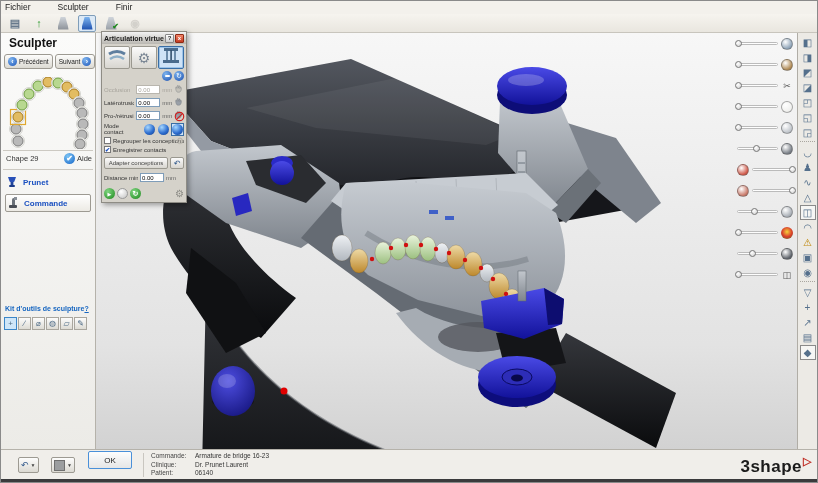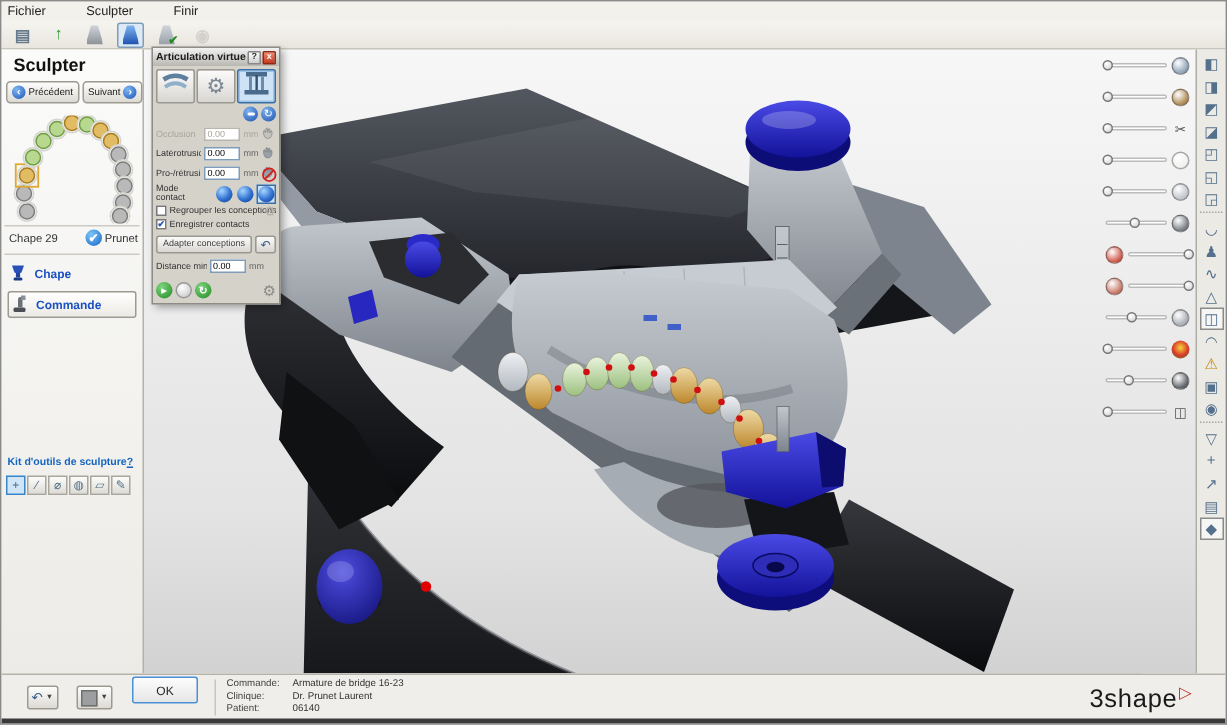--- a/index.html
+++ b/index.html
@@ -97,21 +97,21 @@
   .undo-split,.swatch-split{position:absolute;top:7px;height:16px;display:flex;align-items:center;border:1px solid #9d9a92;border-radius:2px;background:linear-gradient(#fdfdfc,#dcdad3);padding:0 2px;gap:2px;font-size:9px;color:#335a8c;}
   .undo-split{left:17px;}
   .swatch-split{left:50px;}
   .swatch{width:11px;height:11px;background:#9c9ea0;border:1px solid #6f6f6f;}
   .ddarr{font-size:5px;color:#444;}
   .okbtn{position:absolute;left:87px;top:1px;width:44px;height:18px;border:1px solid #4a90d9;border-radius:2px;background:linear-gradient(#fdfdfd,#e6e6e6);font-size:8px;color:#222;display:flex;align-items:center;justify-content:center;}
   .st-sep{position:absolute;left:142px;top:3px;height:24px;border-left:1px solid #c9c6c0;}
   .st-info{position:absolute;left:150px;top:2px;font-size:6.5px;color:#333;line-height:8.5px;}
   .st-info .row{display:flex;}
   .st-info .l{width:44px;color:#444;}
-  .logo{position:absolute;right:22px;top:5px;font-size:17px;font-weight:normal;color:#1b1b1b;letter-spacing:.5px;}
+  .logo{position:absolute;right:5px;top:5px;font-size:17px;font-weight:bold;color:#1b1b1b;letter-spacing:.5px;}
   .logo .tri{color:#c03028;font-size:11px;vertical-align:super;margin-left:1px;}
   .bottom-strip{position:absolute;left:0;top:478px;width:100%;height:5px;background:#3a3a3c;}
 </style>
 </head>
 <body>
 
 <div id="app">
 
   <div class="menubar">
     <span>Fichier</span>
@@ -185,31 +185,31 @@
         <circle cx="75" cy="58" r="6.5" fill="#f2f2f0" stroke="#d5d5d0"></circle>
         <circle cx="75" cy="58" r="5" fill="#b9b9b9" stroke="#7d7d7d"></circle>
         <circle cx="73" cy="67" r="6.5" fill="#f2f2f0" stroke="#d5d5d0"></circle>
         <circle cx="73" cy="67" r="5" fill="#b9b9b9" stroke="#7d7d7d"></circle>
       </svg>
     <div class="sb-div" style="top:117px"></div>
     <div class="chape-line">
       <span>Chape 29</span>
       <span class="finir">
         <span class="finchk">✔</span>
-        <span>Prunet</span>
+        <span>Aide</span>
       </span>
     </div>
     <div class="sb-div" style="top:136px"></div>
     <div class="step" style="top:140px">
       <svg width="14" height="14" viewBox="0 0 14 14">
         <path d="M3 2 h8 l-1.6 4.5 c-.4 1 -4.4 1 -4.8 0 Z" fill="#2850b8"></path>
         <rect x="5.6" y="7" width="2.8" height="3" fill="#20449c"></rect>
         <rect x="4" y="10" width="6" height="2" rx="1" fill="#1a3a88"></rect>
       </svg>
-      <span>Chape</span>
+      <span>Prunet</span>
     </div>
     <div class="step active" style="top:161px">
       <svg width="14" height="14" viewBox="0 0 14 14">
         <rect x="3" y="9" width="8" height="3" rx="1" fill="#4a4e55"></rect>
         <path d="M6 9 L6 4 Q6 2 7.5 2 Q9 2 9 4 L9 9 Z" fill="#6a7078"></path>
         <rect x="8" y="1" width="3" height="3" fill="#8a9098"></rect>
       </svg>
       <span>Commande</span>
     </div>
     <div class="tk-title">

